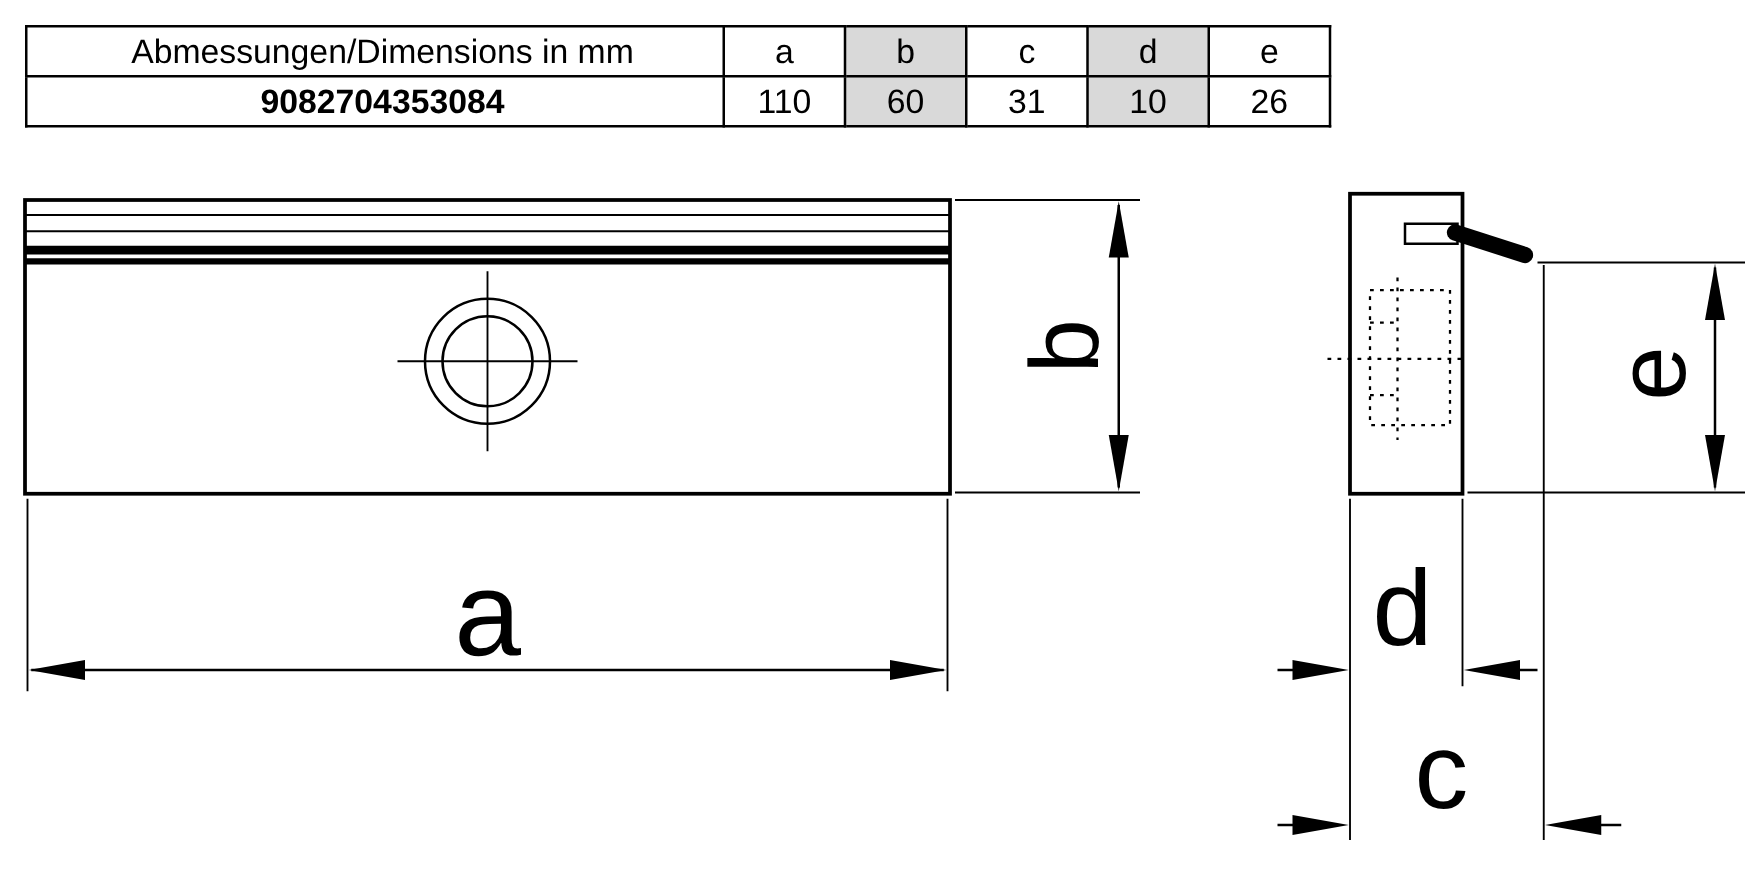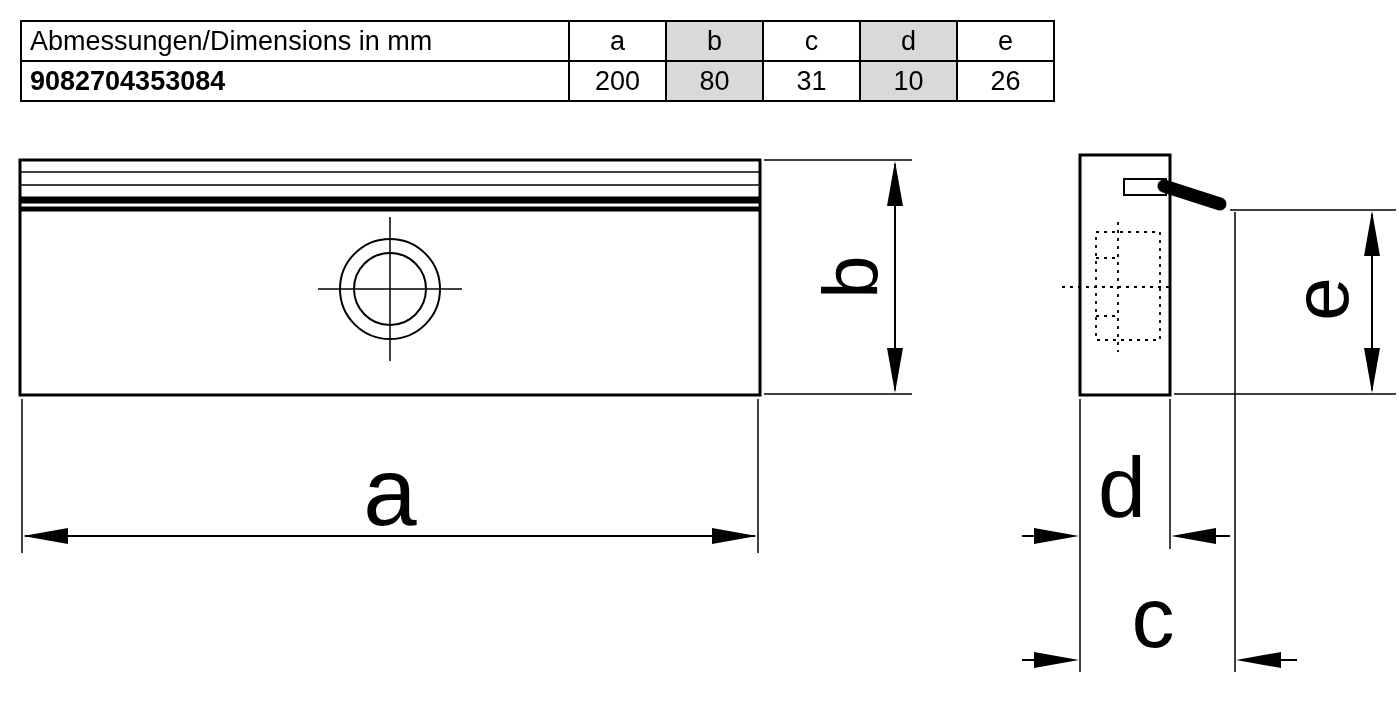--- a/index.html
+++ b/index.html
@@ -31,22 +31,22 @@
     font-size: 27px;
     color: #000;
     text-align: center;
     vertical-align: middle;
     padding: 0 6px;
     background: #ffffff;
     white-space: nowrap;
   }
   table.dim-table td.desc {
     width: 532px;
-    text-align: left;
-    padding-left: 8px;
+    text-align: center;
+    padding-left: 18px;
   }
   table.dim-table td.num {
     width: 83px;
   }
   table.dim-table td.shade {
     background: #d9d9d9;
   }
   table.dim-table td.bold {
     font-weight: bold;
   }
@@ -83,22 +83,22 @@
         <tr>
       <td class="desc">Abmessungen/Dimensions in mm</td>
       <td class="num">a</td>
       <td class="num shade">b</td>
       <td class="num">c</td>
       <td class="num shade">d</td>
       <td class="num">e</td>
     </tr>
     <tr>
       <td class="desc bold">9082704353084</td>
-      <td class="num">200</td>
-      <td class="num shade">80</td>
+      <td class="num">110</td>
+      <td class="num shade">60</td>
       <td class="num">31</td>
       <td class="num shade">10</td>
       <td class="num">26</td>
     </tr>
   </tbody>
     </table>
 
   <svg class="drawing" width="1400" height="706" viewBox="0 0 1400 706" stroke="#000" fill="none">
 
     <g>

